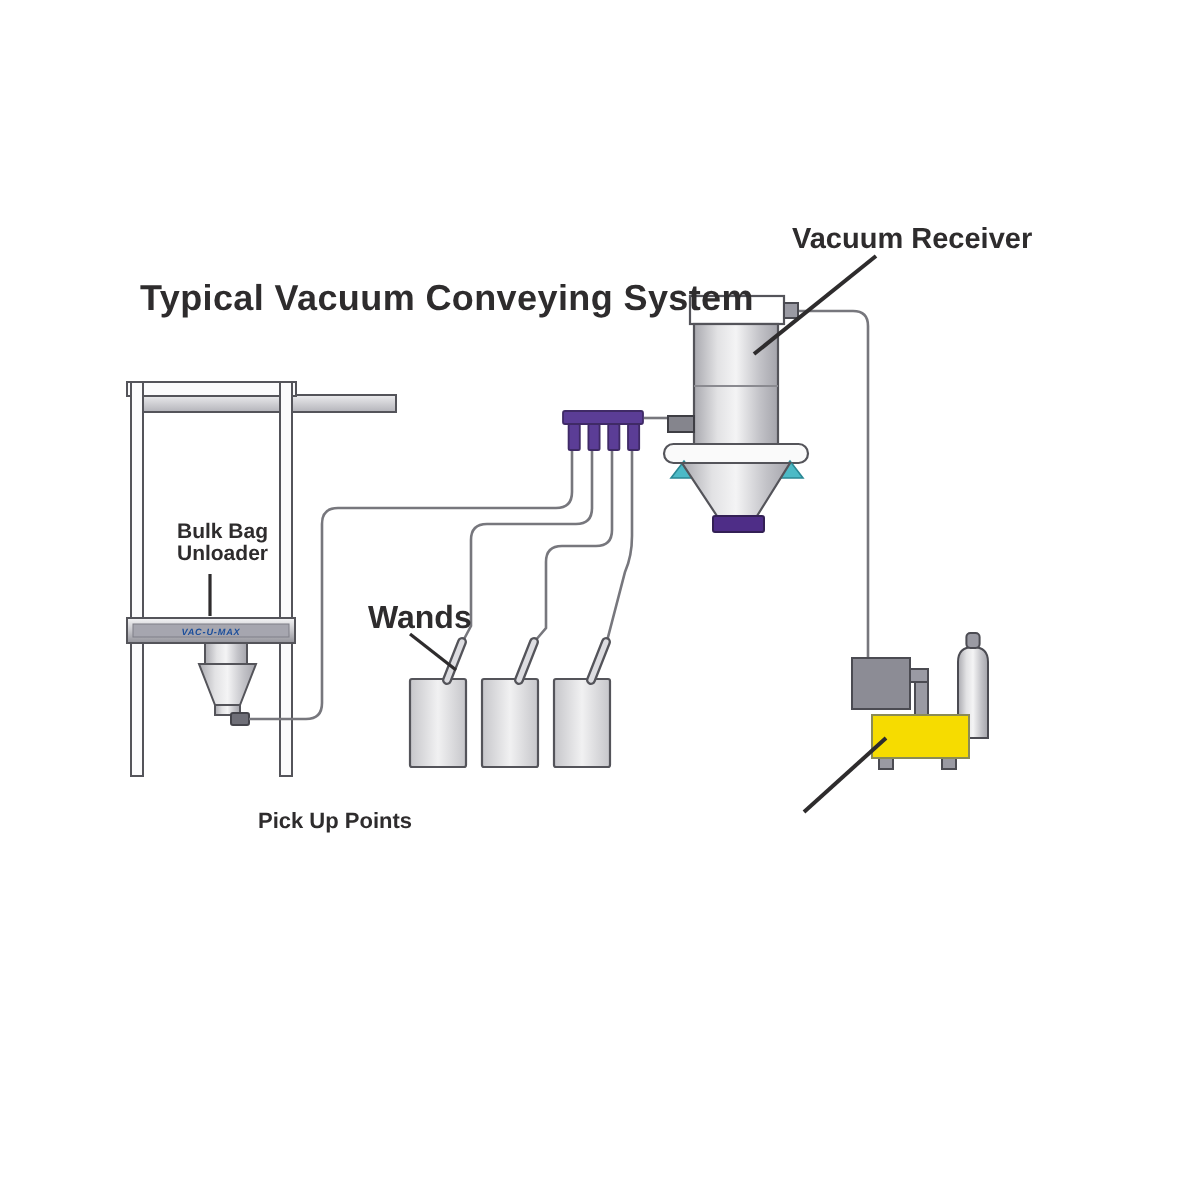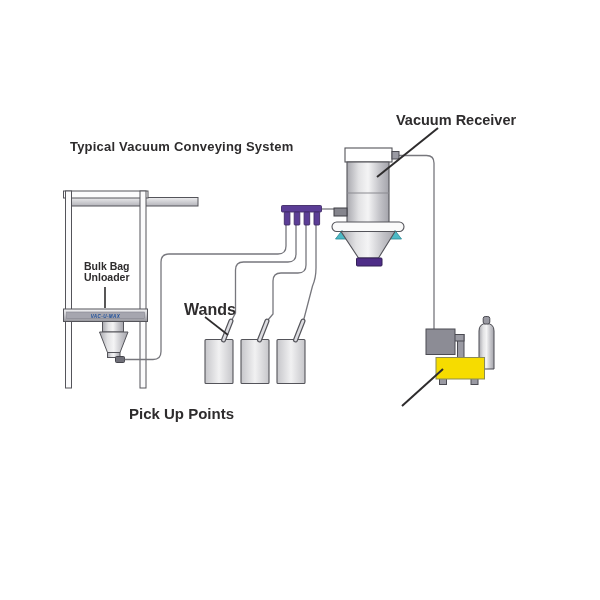--- a/index.html
+++ b/index.html
@@ -2,27 +2,27 @@
 <html><head>
 <meta charset="utf-8">
 <style>
   html,body{margin:0;padding:0;background:#ffffff;}
   #canvas{
     position:relative;width:600px;height:600px;background:#ffffff;overflow:hidden;
     font-family:"Liberation Sans", sans-serif;color:#2e2c2d;
   }
   #diagram-svg{position:absolute;left:0;top:0;}
   .lbl{position:absolute;font-weight:700;color:#2e2c2d;white-space:nowrap;}
-  .lbl-title{left:70px;top:139px;font-size:13px;letter-spacing:.2px;}
+  .lbl-title{left:70px;top:139px;font-size:18px;letter-spacing:.2px;}
   .lbl-receiver{left:396px;top:112px;font-size:14.5px;}
   .lbl-producer{left:356px;top:406px;font-size:14.5px;}
-  .lbl-pickup{left:129px;top:405px;font-size:15px;}
+  .lbl-pickup{left:129px;top:405px;font-size:11px;}
   .lbl-wands{left:184px;top:301px;font-size:16px;}
   .lbl-bulkbag{left:84px;top:261px;width:50px;font-size:10.5px;line-height:11px;
-    text-align:left;white-space:pre-line;}
+    text-align:right;white-space:pre-line;}
 </style>
 </head>
 <body>
 
 <div id="canvas">
 
   <svg id="diagram-svg" width="600" height="600" viewBox="0 0 600 600">
     <defs>
       <linearGradient id="metalV" x1="0" y1="0" x2="1" y2="0">
         <stop offset="0" stop-color="#a9a9af"></stop>

